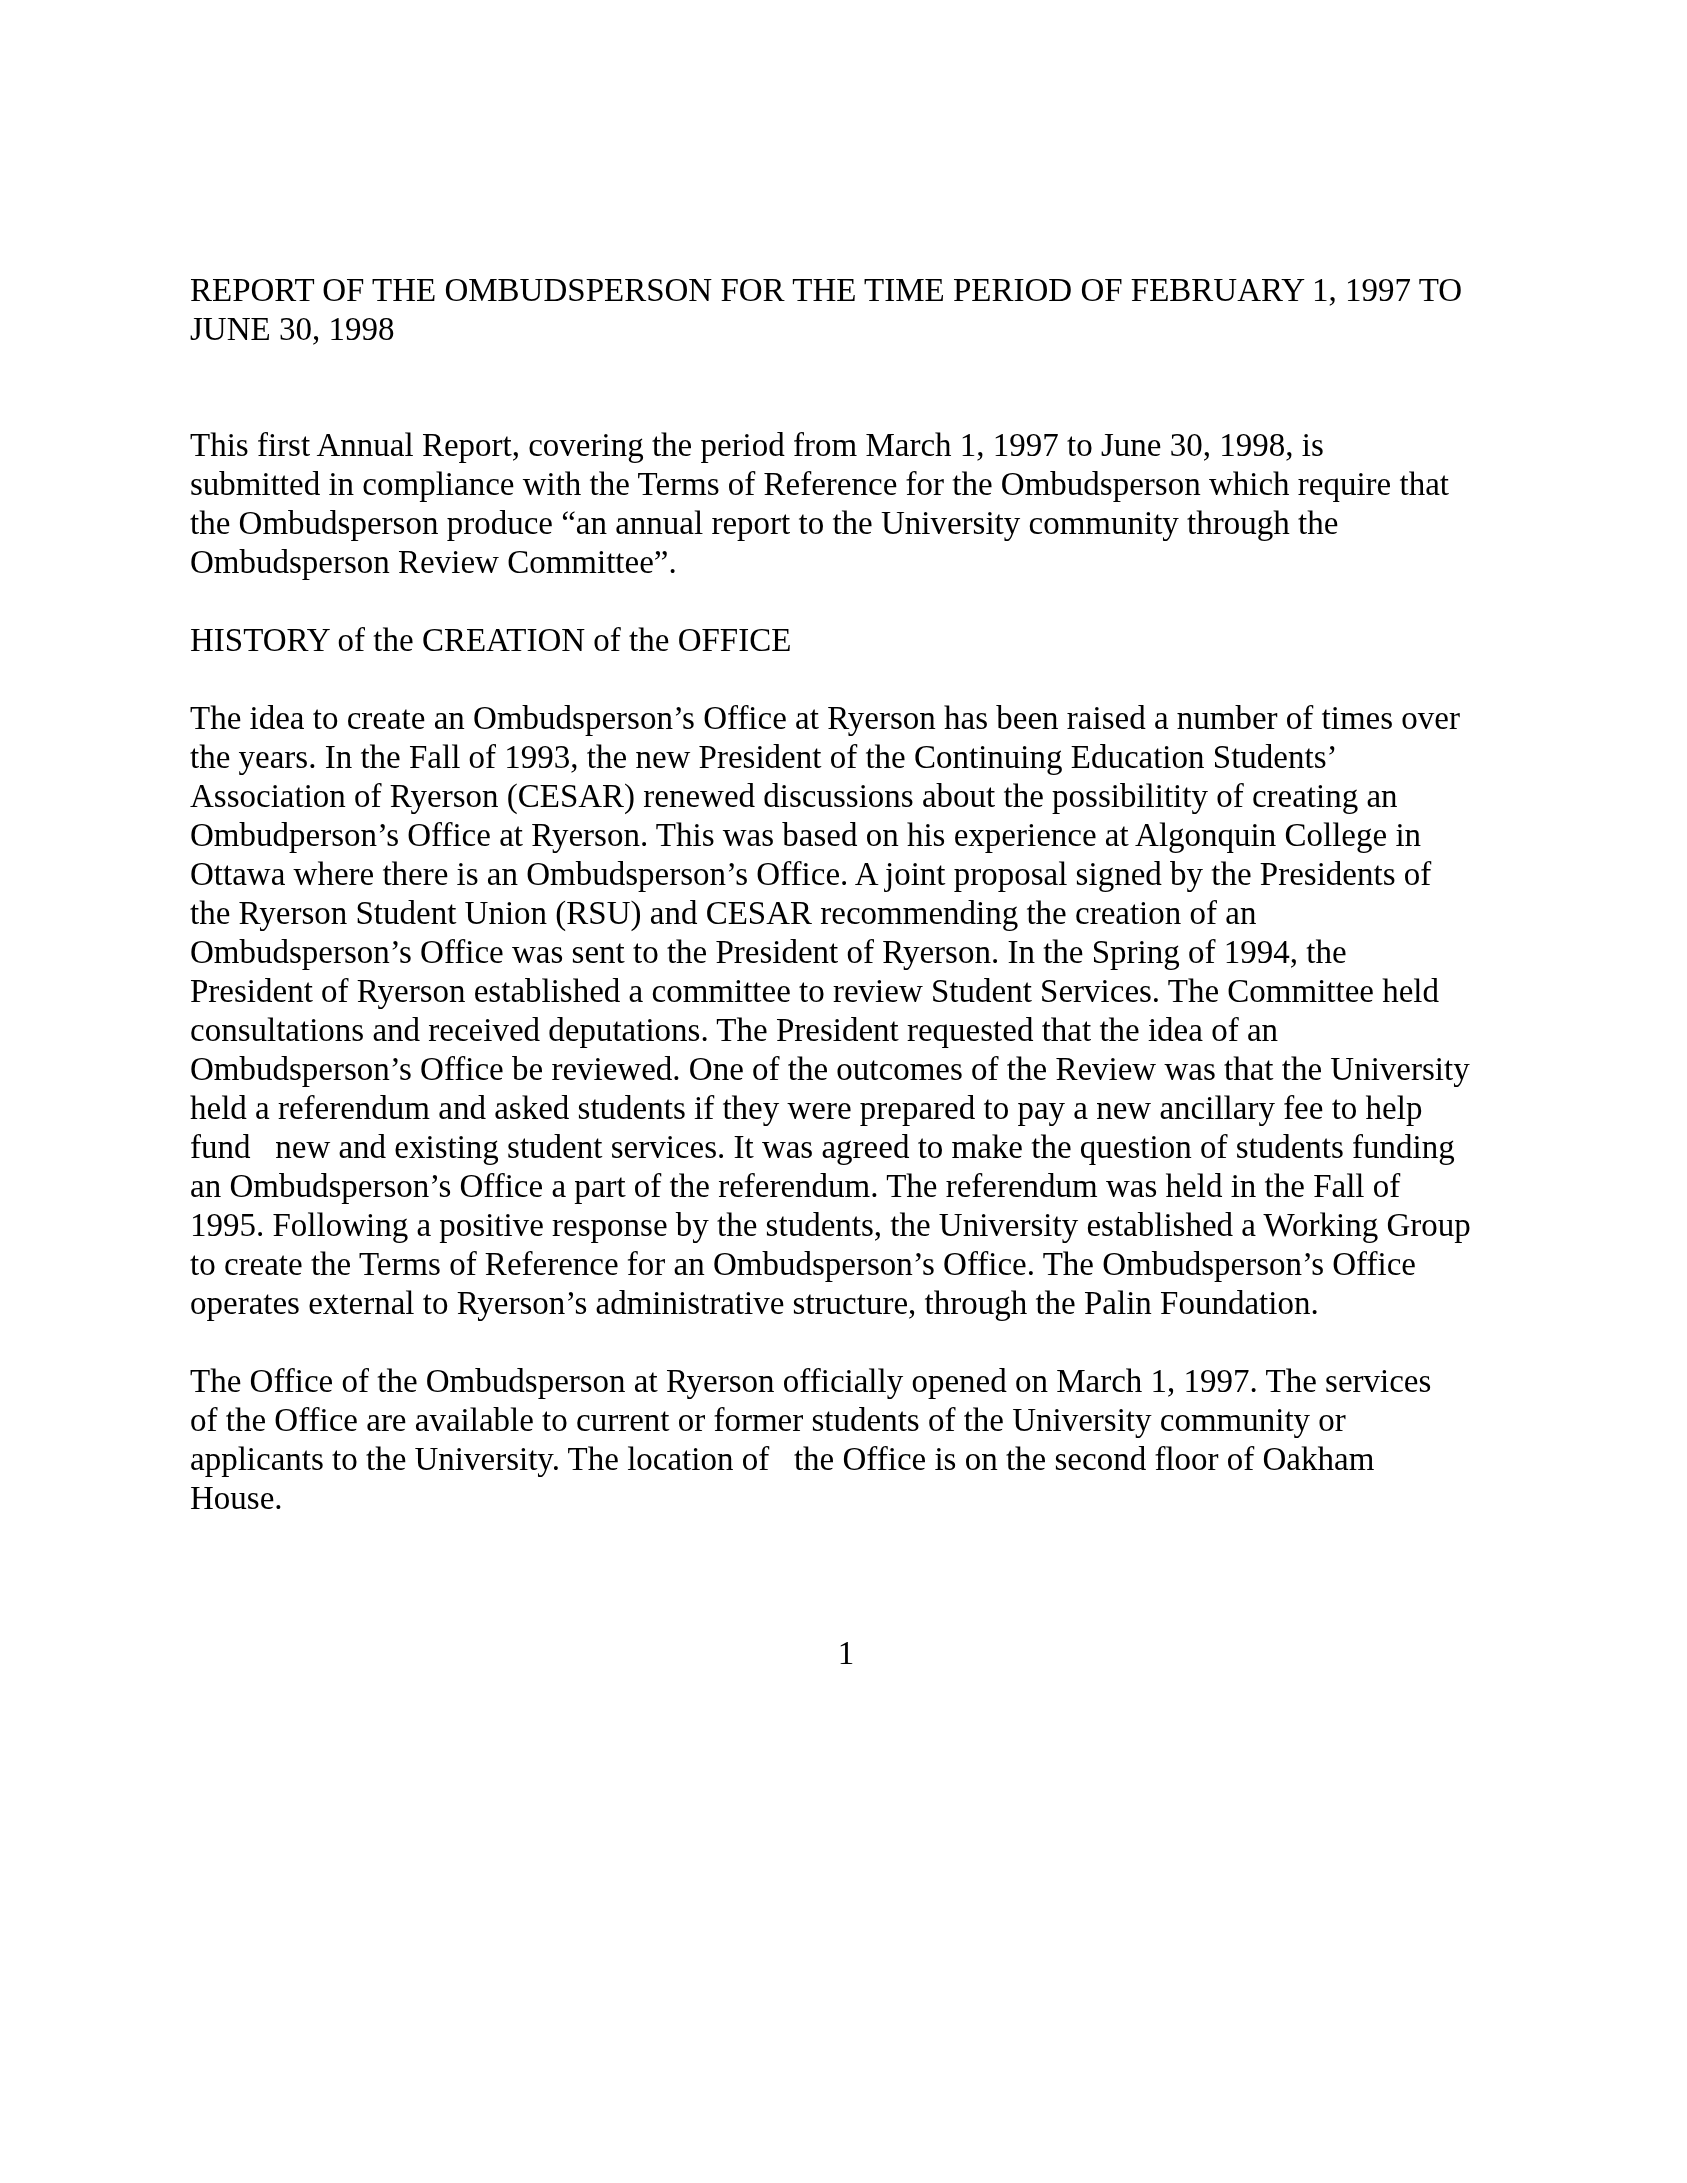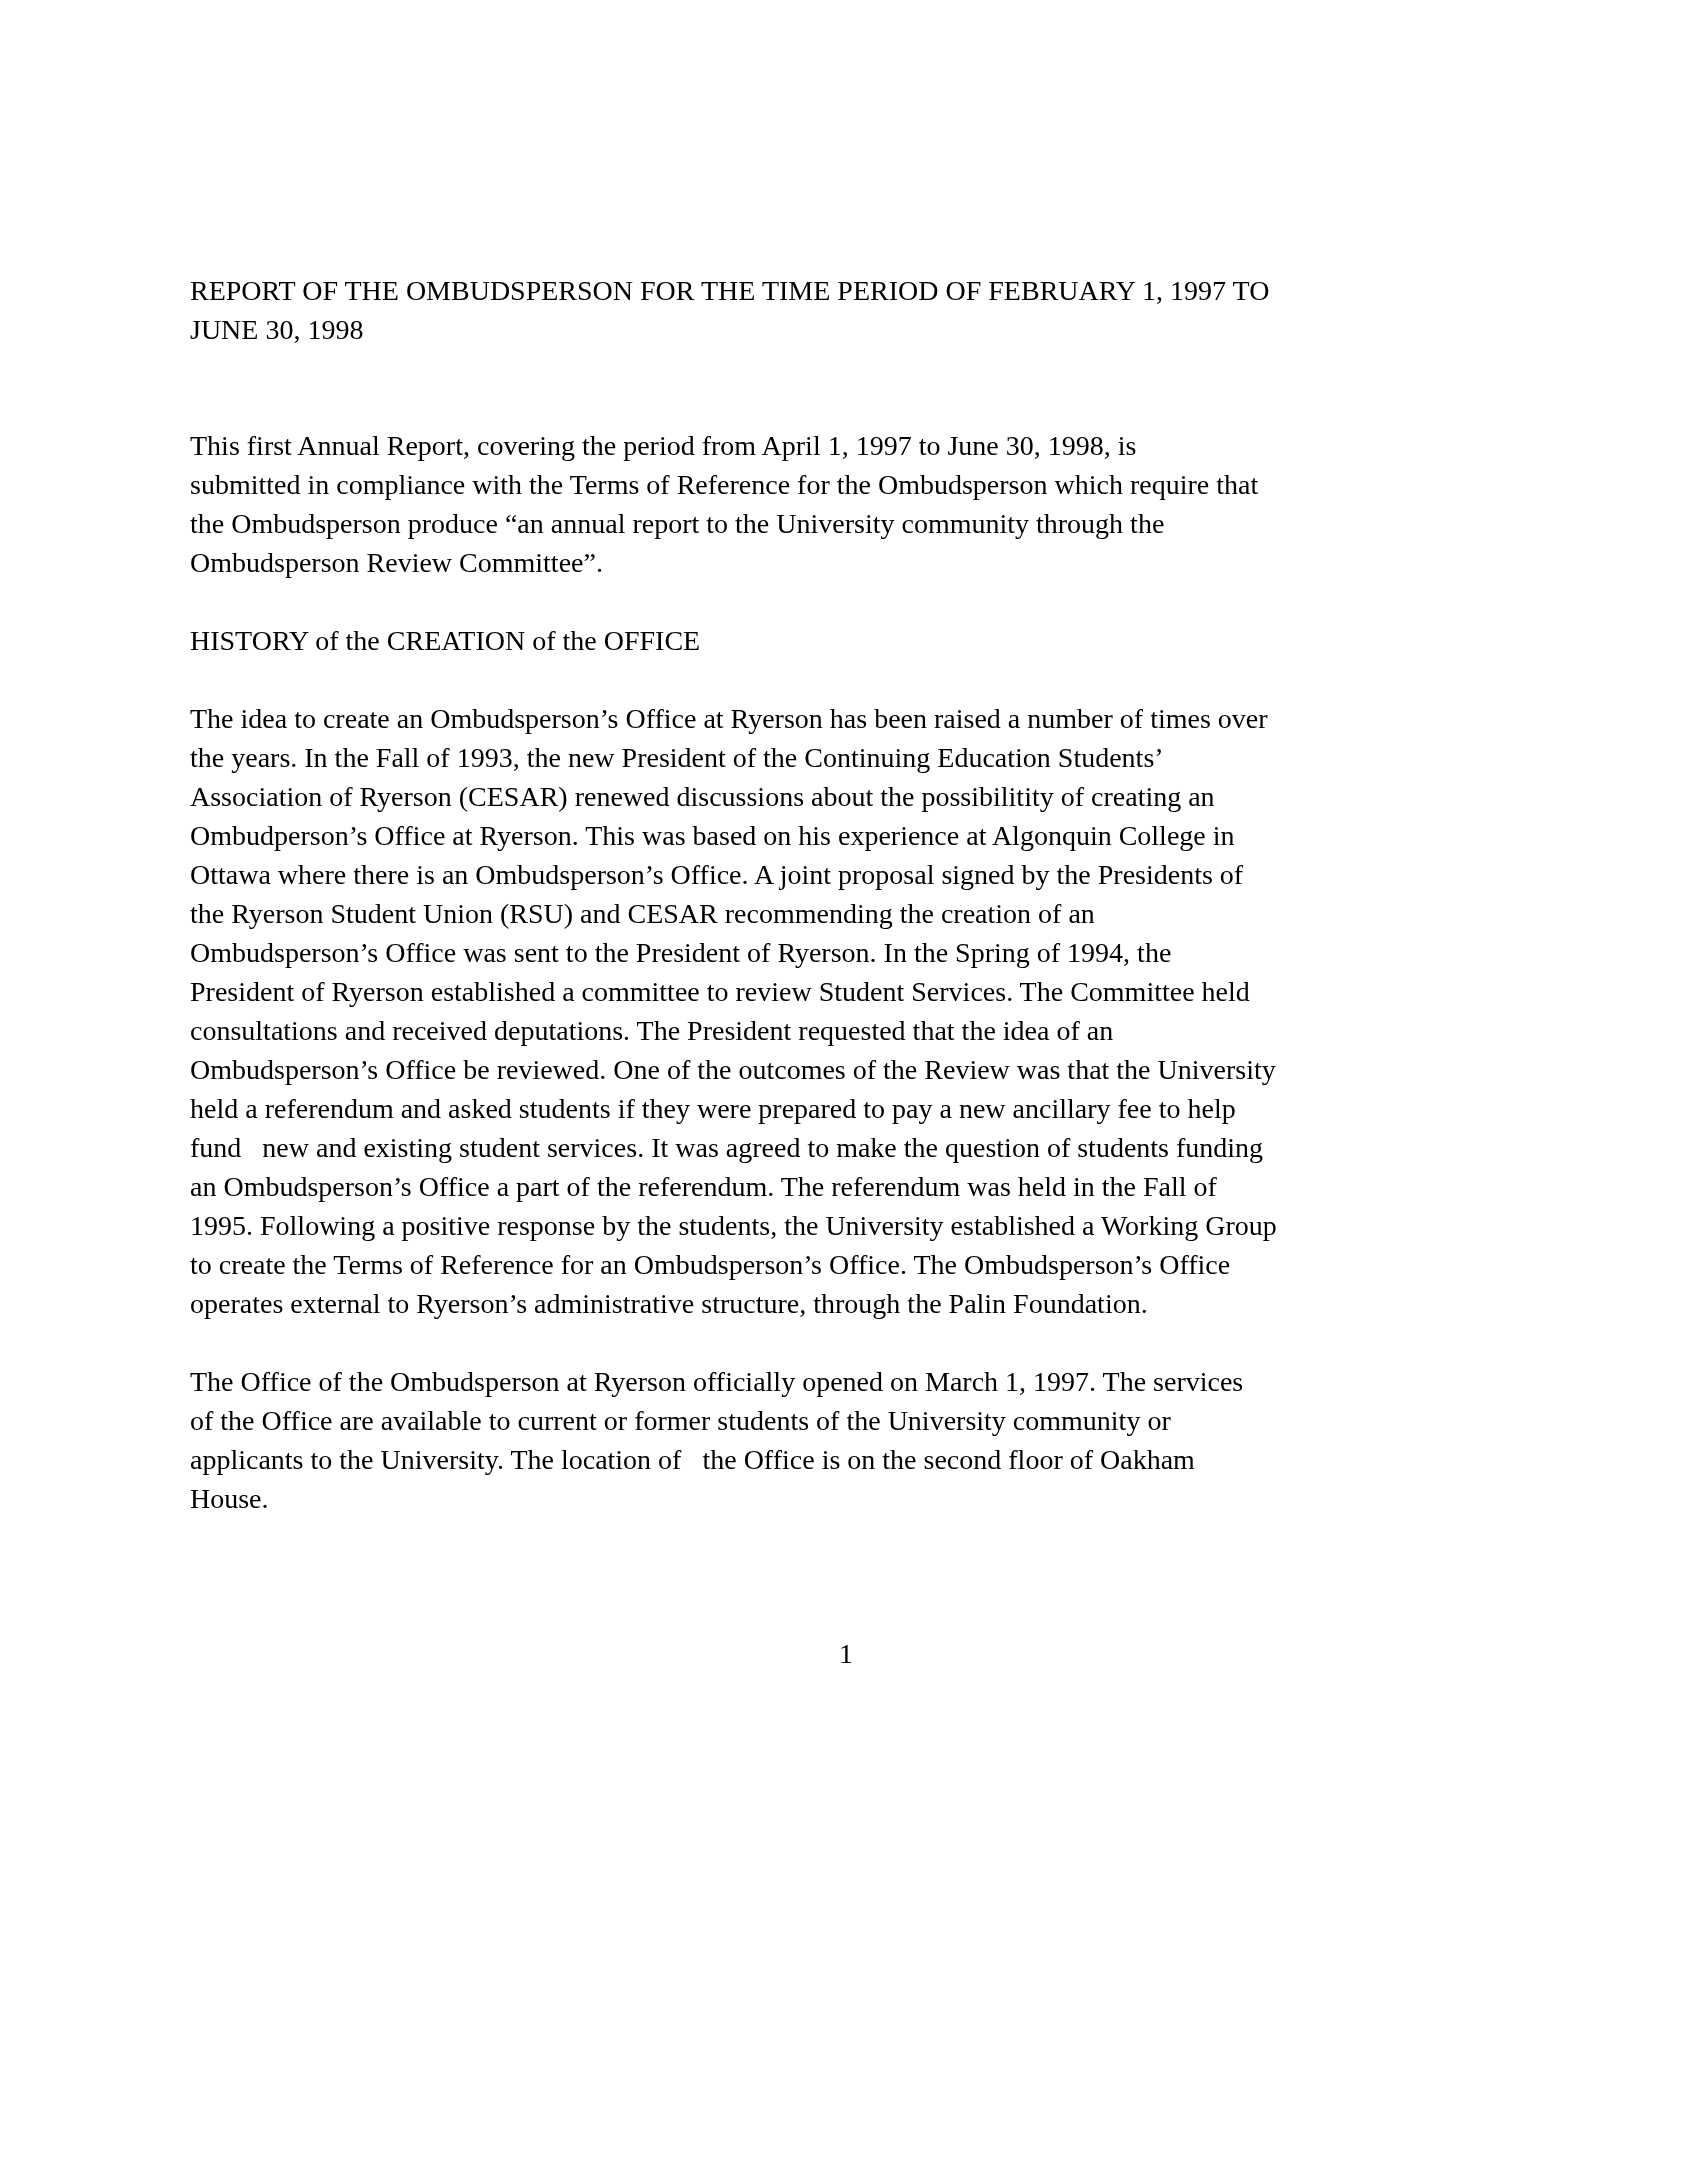--- a/index.html
+++ b/index.html
@@ -14,21 +14,21 @@
     overflow: hidden;
   }
   .page {
     box-sizing: border-box;
     width: 1687px;
     height: 2183px;
     padding: 271px 185px 0 190px;
     background: #ffffff;
     color: #000000;
     font-family: "Liberation Serif", "DejaVu Serif", serif;
-    font-size: 28px;
+    font-size: 33px;
     line-height: 39px;
   }
   .block {
     white-space: pre;          
     margin: 0;
   }
   .mb-1 { margin-bottom: 39px; }   
   .mb-2 { margin-bottom: 77px; }  
   .mb-3 { margin-bottom: 116px; }  
   .page-number {
@@ -38,21 +38,21 @@
 </style>
 </head>
 <body>
 
 <div class="page">
 
   <div class="block mb-2">REPORT OF THE OMBUDSPERSON FOR THE TIME PERIOD OF FEBRUARY 1, 1997 TO
 JUNE 30, 1998</div>
 
 
-  <div class="block mb-1">This first Annual Report, covering the period from April 1, 1997 to June 30, 1998, is
+  <div class="block mb-1">This first Annual Report, covering the period from March 1, 1997 to June 30, 1998, is
 submitted in compliance with the Terms of Reference for the Ombudsperson which require that
 the Ombudsperson produce “an annual report to the University community through the
 Ombudsperson Review Committee”.</div>
 
 
   <div class="block mb-1">HISTORY of the CREATION of the OFFICE</div>
 
   <div class="block mb-1">The idea to create an Ombudsperson’s Office at Ryerson has been raised a number of times over
 the years. In the Fall of 1993, the new President of the Continuing Education Students’
 Association of Ryerson (CESAR) renewed discussions about the possibilitity of creating an

